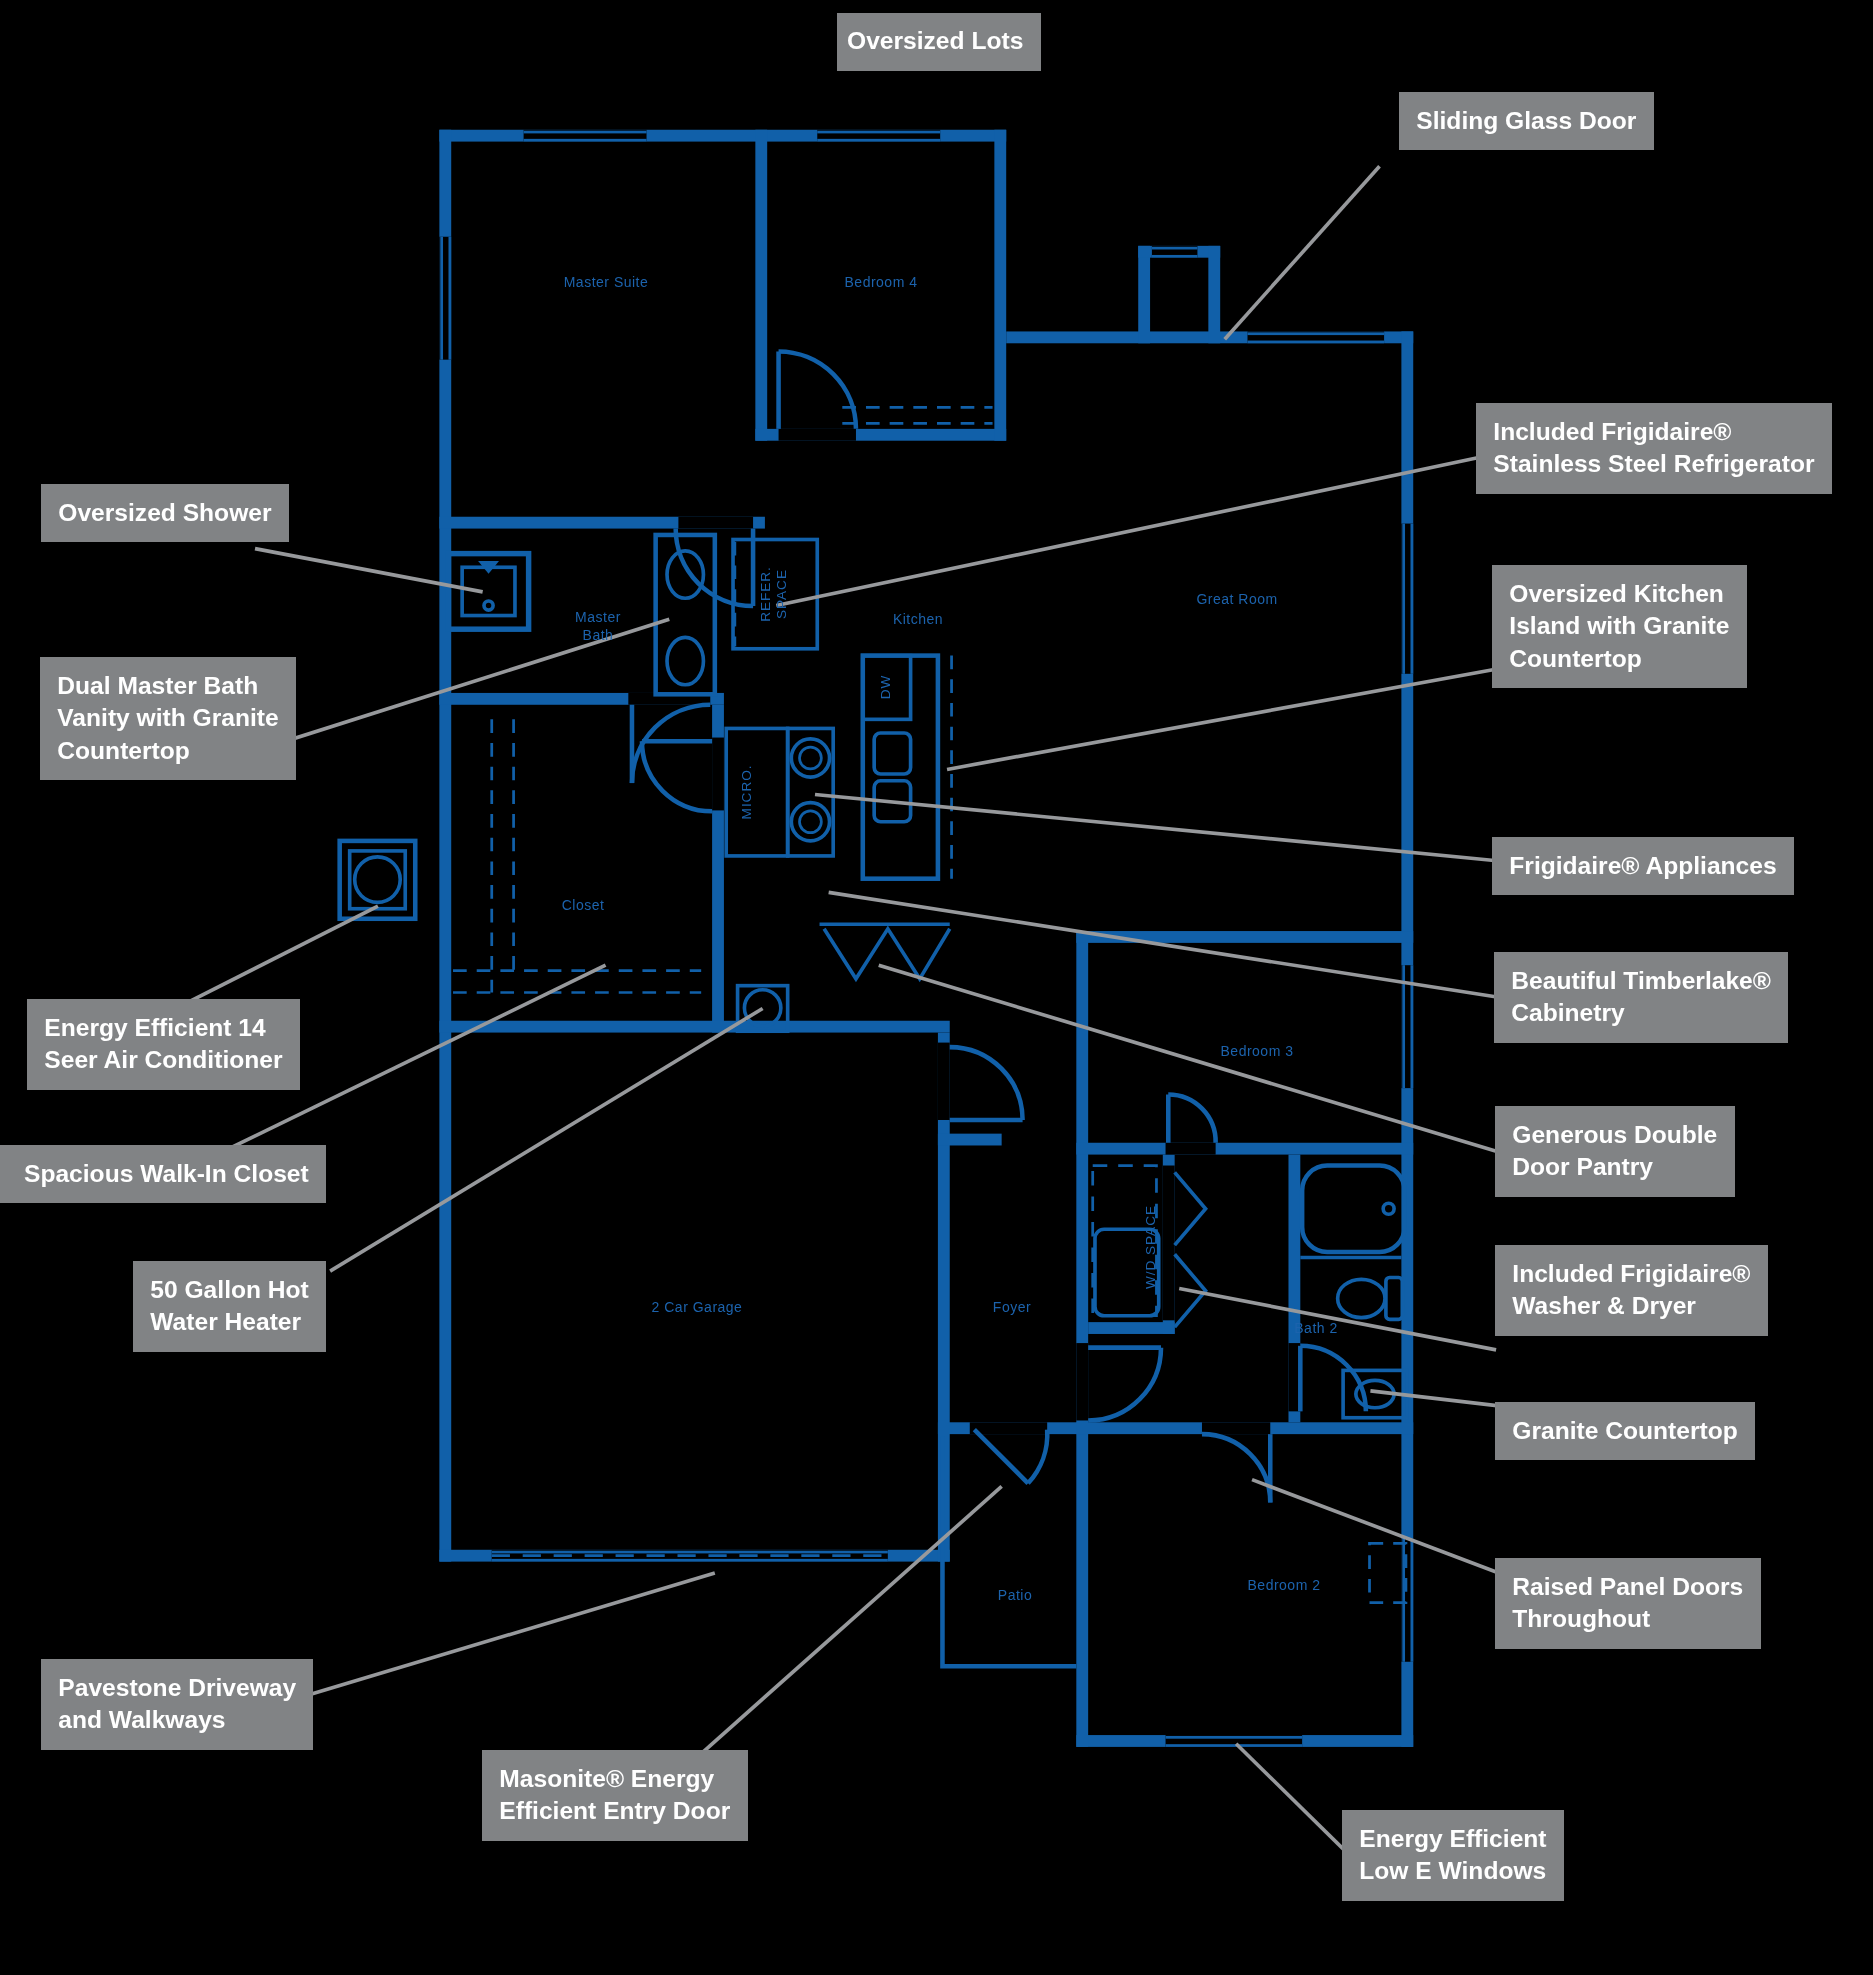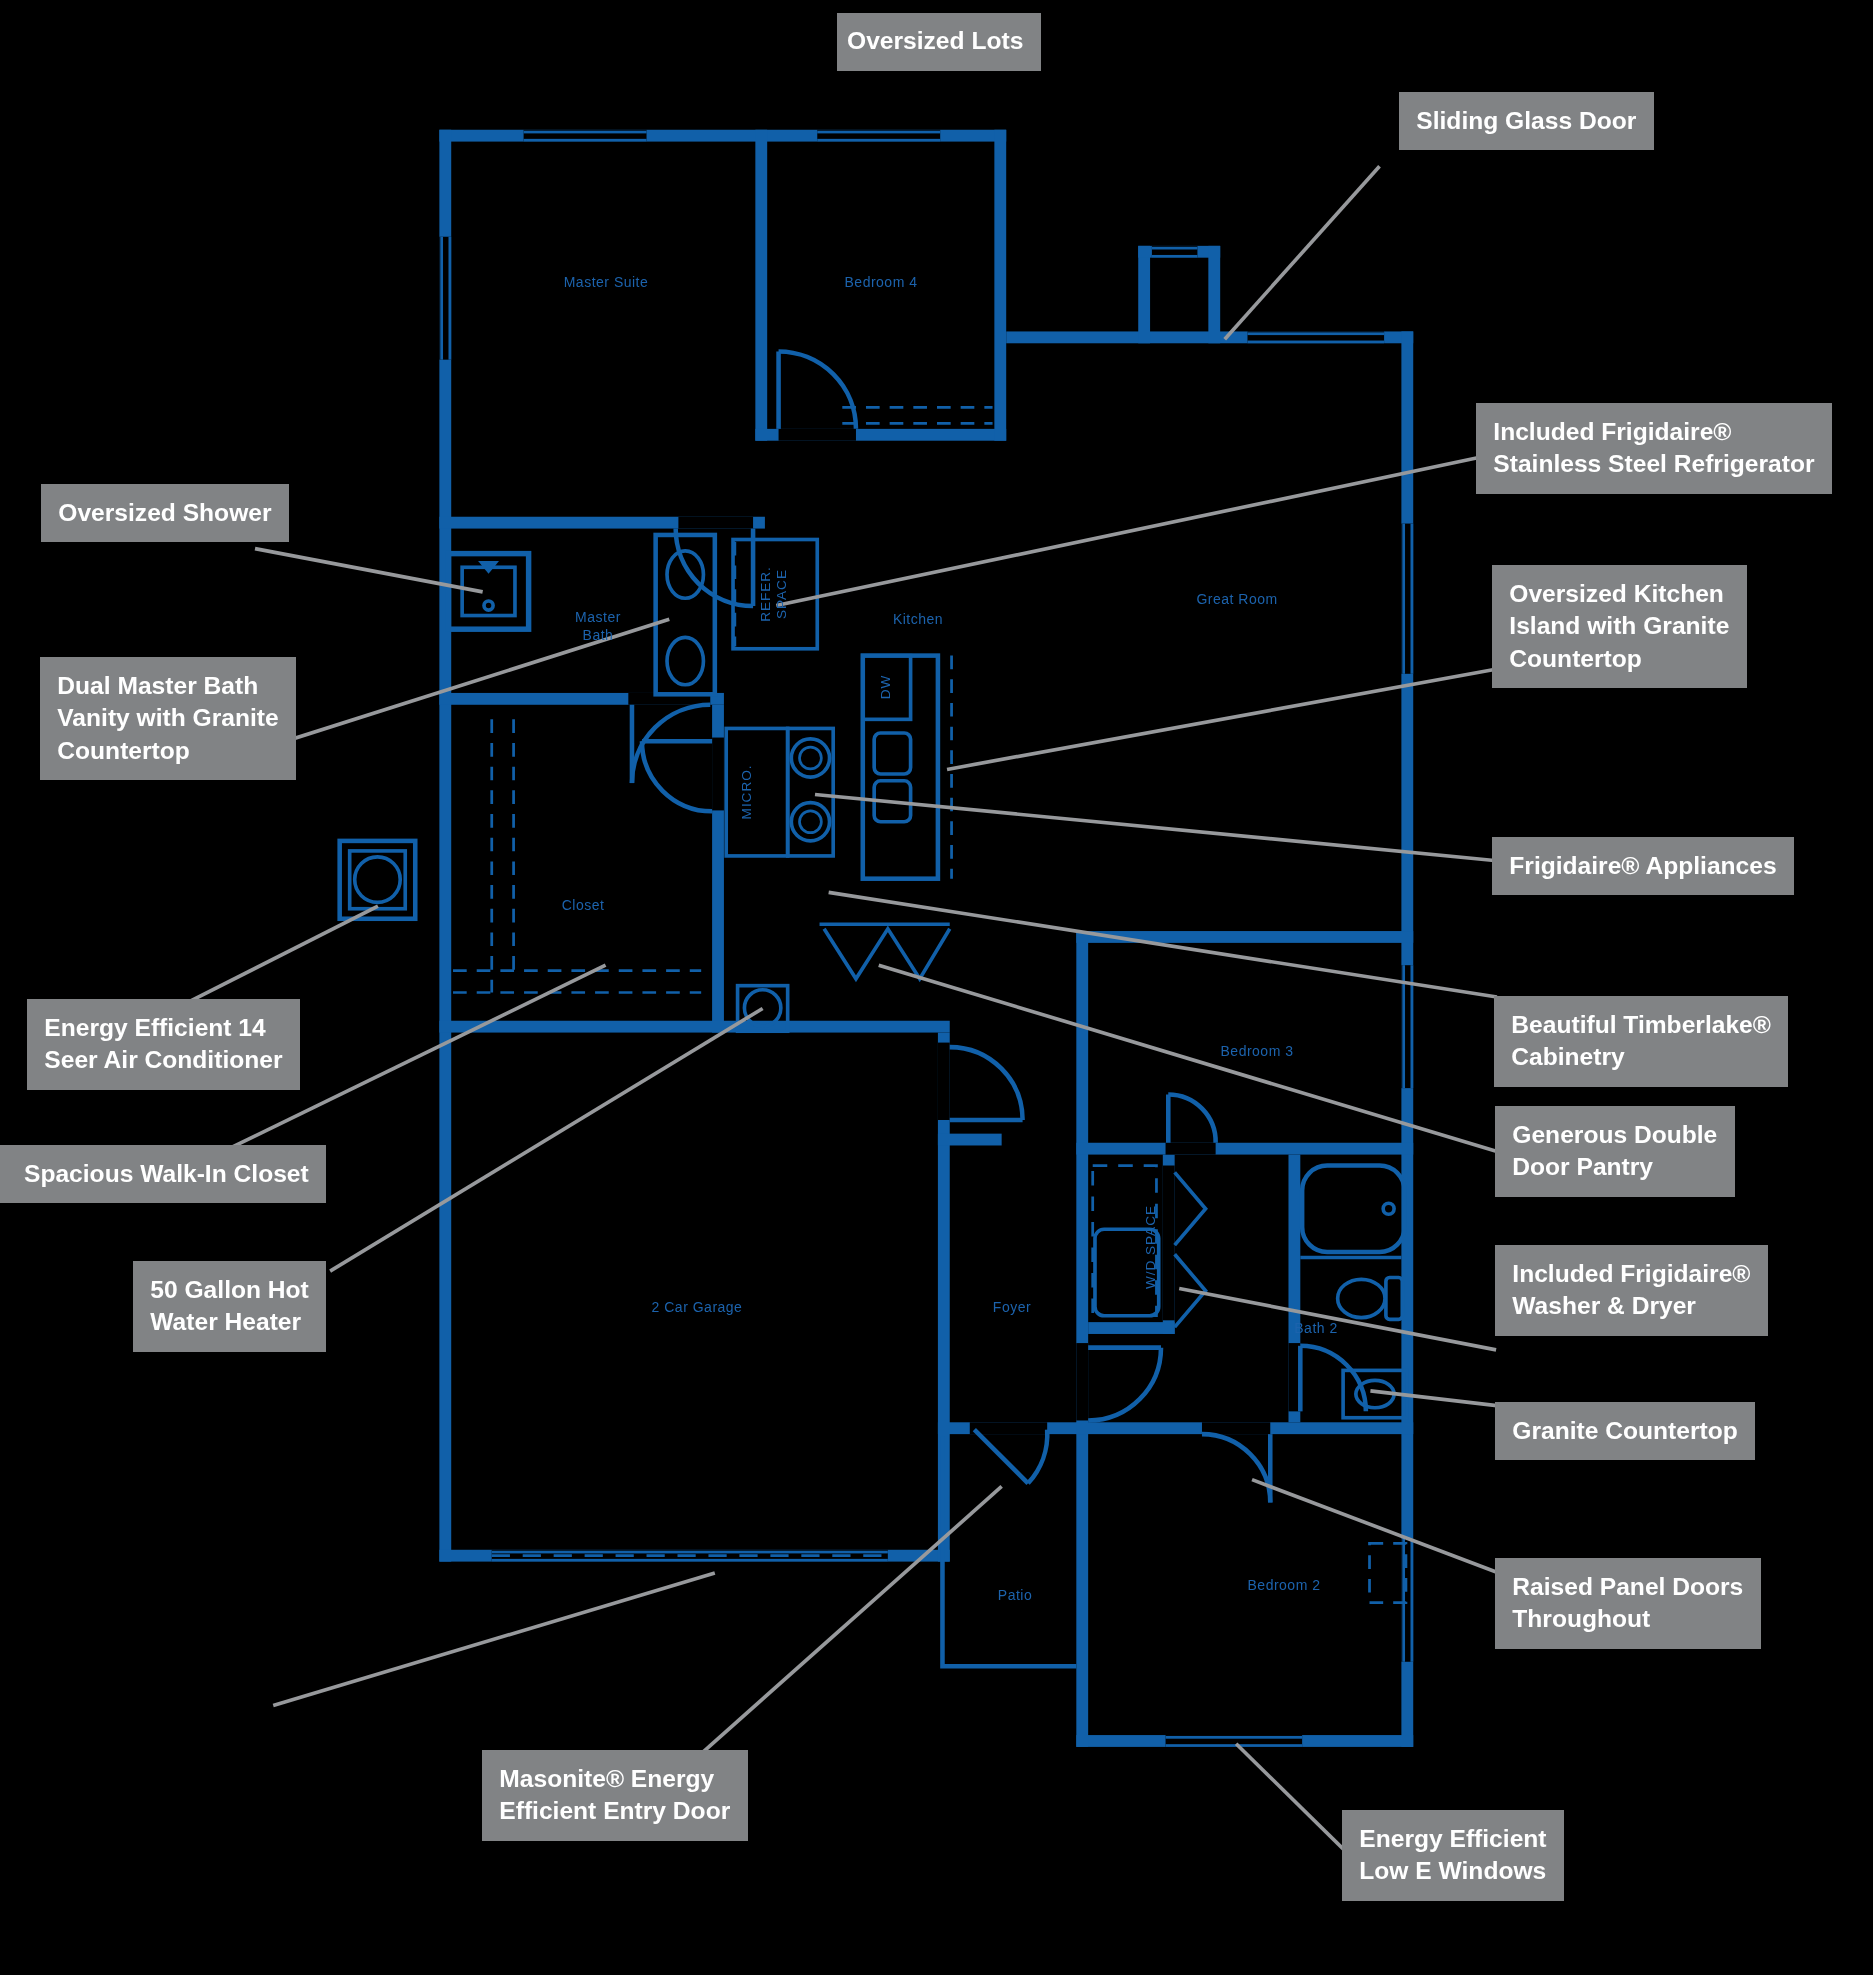--- a/index.html
+++ b/index.html
@@ -258,31 +258,33 @@
   <div class="callout" style="left:1351px;top:92px;margin-left:48px;">Sliding Glass Door</div>
   <div class="callout" style="left:41px;top:484px;">Oversized Shower</div>
   <div class="callout" style="left:40px;top:657px;">Dual Master Bath
 Vanity with Granite
 Countertop</div>
   <div class="callout" style="left:27px;top:999px;">Energy Efficient 14
 Seer Air Conditioner</div>
   <div class="callout flush" style="left:0px;top:1145px;">Spacious Walk-In Closet</div>
   <div class="callout" style="left:133px;top:1261px;">50 Gallon Hot
 Water Heater</div>
+  <div class="callout" style="left:41px;top:1659px;">Pavestone Driveway
+and Walkways</div>
   <div class="callout" style="left:482px;top:1750px;">Masonite® Energy
 Efficient Entry Door</div>
   <div class="callout" style="left:1342px;top:1810px;">Energy Efficient
 Low E Windows</div>
   <div class="callout" style="left:1476px;top:403px;">Included Frigidaire®
 Stainless Steel Refrigerator</div>
   <div class="callout" style="left:1492px;top:565px;">Oversized Kitchen
 Island with Granite
 Countertop</div>
   <div class="callout" style="left:1492px;top:837px;">Frigidaire® Appliances</div>
-  <div class="callout" style="left:1494px;top:952px;margin-top:44px;">Beautiful Timberlake®
+  <div class="callout" style="left:1494px;top:952px;">Beautiful Timberlake®
 Cabinetry</div>
   <div class="callout" style="left:1495px;top:1106px;">Generous Double
 Door Pantry</div>
   <div class="callout" style="left:1495px;top:1245px;">Included Frigidaire®
 Washer &amp; Dryer</div>
   <div class="callout" style="left:1495px;top:1402px;">Granite Countertop</div>
   <div class="callout" style="left:1495px;top:1558px;">Raised Panel Doors
 Throughout</div>
 
 </div>

